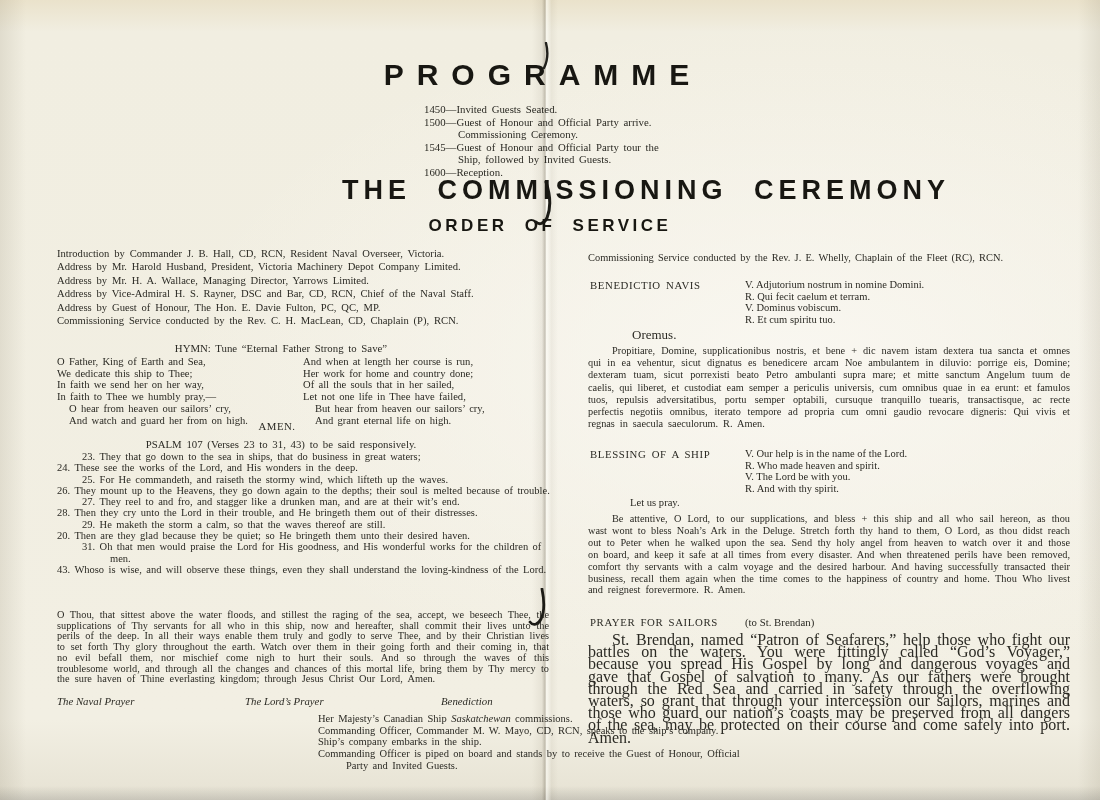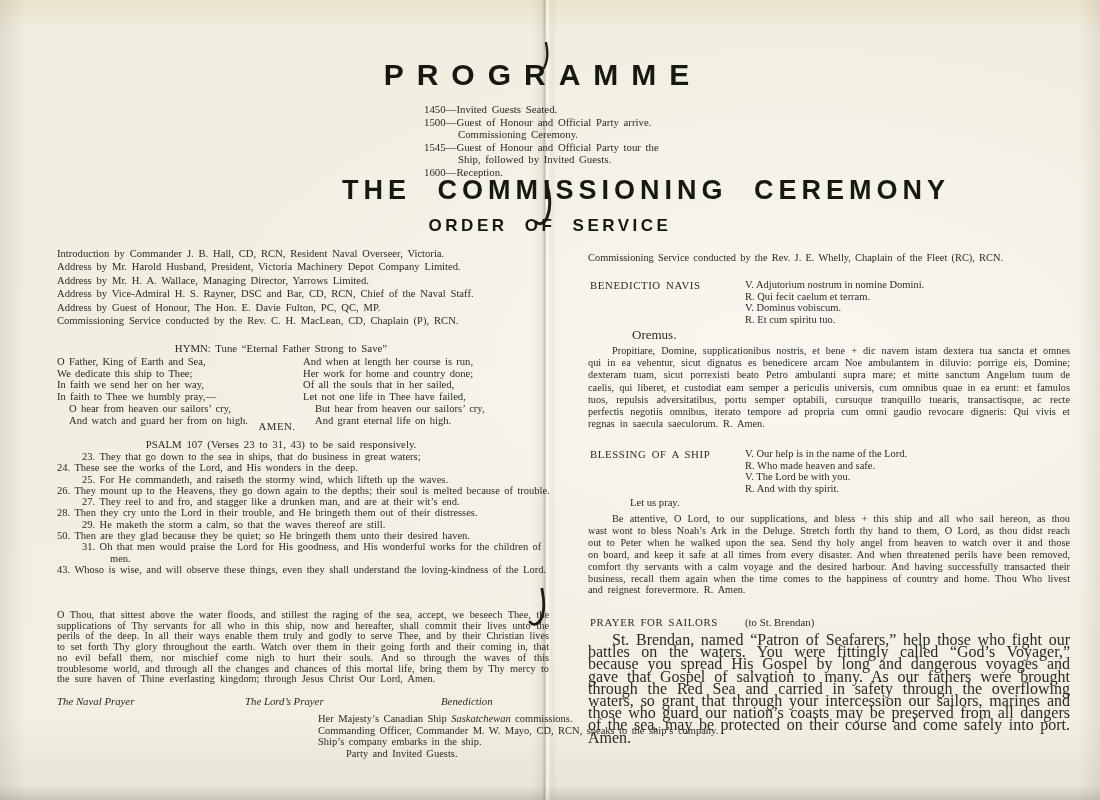--- a/index.html
+++ b/index.html
@@ -148,56 +148,57 @@
 
   <div class="psalm-head">PSALM 107 (Verses 23 to 31, 43) to be said responsively.</div>
   <div class="psalm">
     <div class="psalm-verse lead"><span>23.</span> <span>They that go down to the sea in ships, that do business in great waters;</span></div>
     <div class="psalm-verse"><span>24.</span> <span>These see the works of the Lord, and His wonders in the deep.</span></div>
     <div class="psalm-verse lead"><span>25.</span> <span>For He commandeth, and raiseth the stormy wind, which lifteth up the waves.</span></div>
     <div class="psalm-verse"><span>26.</span> <span>They mount up to the Heavens, they go down again to the depths; their soul is melted because of trouble.</span></div>
     <div class="psalm-verse lead"><span>27.</span> <span>They reel to and fro, and stagger like a drunken man, and are at their wit’s end.</span></div>
     <div class="psalm-verse"><span>28.</span> <span>Then they cry unto the Lord in their trouble, and He bringeth them out of their distresses.</span></div>
     <div class="psalm-verse lead"><span>29.</span> <span>He maketh the storm a calm, so that the waves thereof are still.</span></div>
-    <div class="psalm-verse"><span>50.</span> <span>Then are they glad because they be quiet; so He bringeth them unto their desired haven.</span></div>
+    <div class="psalm-verse"><span>20.</span> <span>Then are they glad because they be quiet; so He bringeth them unto their desired haven.</span></div>
     <div class="psalm-verse lead"><span>31.</span> <span>Oh that men would praise the Lord for His goodness, and His wonderful works for the children of men.</span></div>
     <div class="psalm-verse"><span>43.</span> <span>Whoso is wise, and will observe these things, even they shall understand the loving-kindness of the Lord.</span></div>
   </div>
 
   <p class="prayer-body">O Thou, that sittest above the water floods, and stillest the raging of the sea, accept, we beseech Thee, the supplications of Thy servants for all who in this ship, now and hereafter, shall commit their lives unto the perils of the deep. In all their ways enable them truly and godly to serve Thee, and by their Christian lives to set forth Thy glory throughout the earth. Watch over them in their going forth and their coming in, that no evil befall them, nor mischief come nigh to hurt their souls. And so through the waves of this troublesome world, and through all the changes and chances of this mortal life, bring them by Thy mercy to the sure haven of Thine everlasting kingdom; through Jesus Christ Our Lord, Amen.</p>
 
   <div class="prayer-row">
     <span class="pr-1">The Naval Prayer</span>
     <span class="pr-2">The Lord’s Prayer</span>
     <span class="pr-3">Benediction</span>
   </div>
 
   <div class="bottom-block">
     <div><span>Her Majesty’s Canadian Ship </span><span class="italic">Saskatchewan</span><span> commissions.</span></div>
     <div>Commanding Officer, Commander M. W. Mayo, CD, RCN, speaks to the ship’s company.</div>
     <div>Ship’s company embarks in the ship.</div>
+    <div>Commanding Officer is piped on board and stands by to receive the Guest of Honour, Official</div>
     <div class="bb-indent">Party and Invited Guests.</div>
   </div>
 
   <div class="service-line">Commissioning Service conducted by the Rev. J. E. Whelly, Chaplain of the Fleet (RC), RCN.</div>
 
   <div class="bn-head sec-head">BENEDICTIO NAVIS</div>
   <div class="bn-resp">
     <div>V. Adjutorium nostrum in nomine Domini.</div>
     <div>R. Qui fecit caelum et terram.</div>
     <div>V. Dominus vobiscum.</div>
     <div>R. Et cum spiritu tuo.</div>
   </div>
   <div class="oremus">Oremus.</div>
   <p class="latin-body">Propitiare, Domine, supplicationibus nostris, et bene + dic navem istam dextera tua sancta et omnes qui in ea vehentur, sicut dignatus es benedicere arcam Noe ambulantem in diluvio: porrige eis, Domine; dexteram tuam, sicut porrexisti beato Petro ambulanti supra mare; et mitte sanctum Angelum tuum de caelis, qui liberet, et custodiat eam semper a periculis universis, cum omnibus quae in ea erunt: et famulos tuos, repulsis adversitatibus, portu semper optabili, cursuque tranquillo tuearis, transactisque, ac recte perfectis negotiis omnibus, iterato tempore ad propria cum omni gaudio revocare digneris: Qui vivis et regnas in saecula saeculorum. R. Amen.</p>
 
   <div class="bl-head sec-head">BLESSING OF A SHIP</div>
   <div class="bl-resp">
     <div>V. Our help is in the name of the Lord.</div>
-    <div>R. Who made heaven and safe.</div>
+    <div>R. Who made heaven and spirit.</div>
     <div>V. The Lord be with you.</div>
     <div>R. And with thy spirit.</div>
   </div>
   <div class="letuspray">Let us pray.</div>
   <p class="blessing-body">Be attentive, O Lord, to our supplications, and bless + this ship and all who sail hereon, as thou wast wont to bless Noah’s Ark in the Deluge. Stretch forth thy hand to them, O Lord, as thou didst reach out to Peter when he walked upon the sea. Send thy holy angel from heaven to watch over it and those on board, and keep it safe at all times from every disaster. And when threatened perils have been removed, comfort thy servants with a calm voyage and the desired harbour. And having successfully transacted their business, recall them again when the time comes to the happiness of country and home. Thou Who livest and reignest forevermore. R. Amen.</p>
 
   <div class="sf-head sec-head">PRAYER FOR SAILORS</div>
   <div class="sf-sub">(to St. Brendan)</div>
   <p class="sailors-body">St. Brendan, named “Patron of Seafarers,” help those who fight our battles on the waters. You were fittingly called “God’s Voyager,” because you spread His Gospel by long and dangerous voyages and gave that Gospel of salvation to many. As our fathers were brought through the Red Sea and carried in safety through the overflowing waters, so grant that through your intercession our sailors, marines and those who guard our nation’s coasts may be preserved from all dangers of the sea, may be protected on their course and come safely into port. Amen.</p>
 </div>

